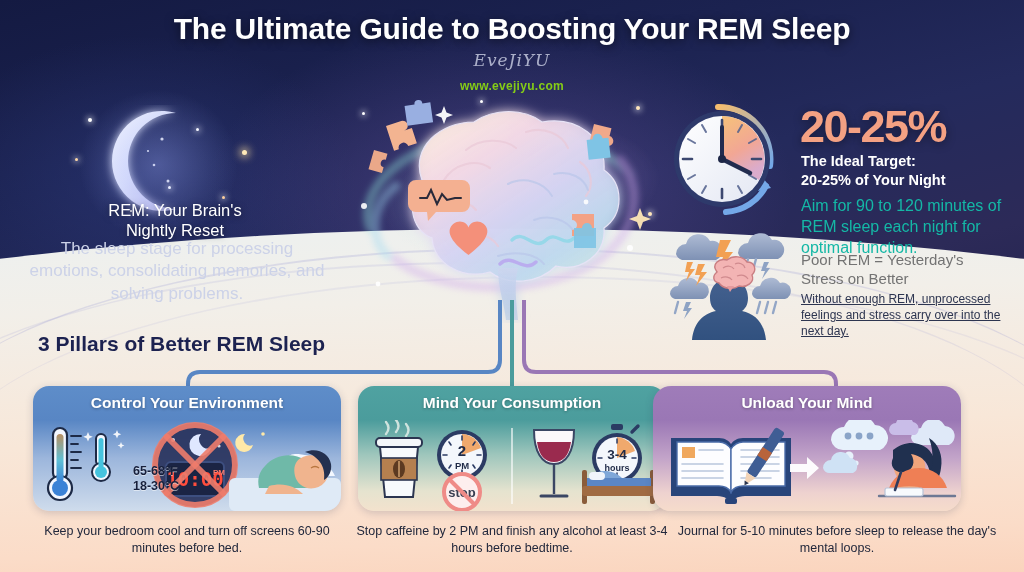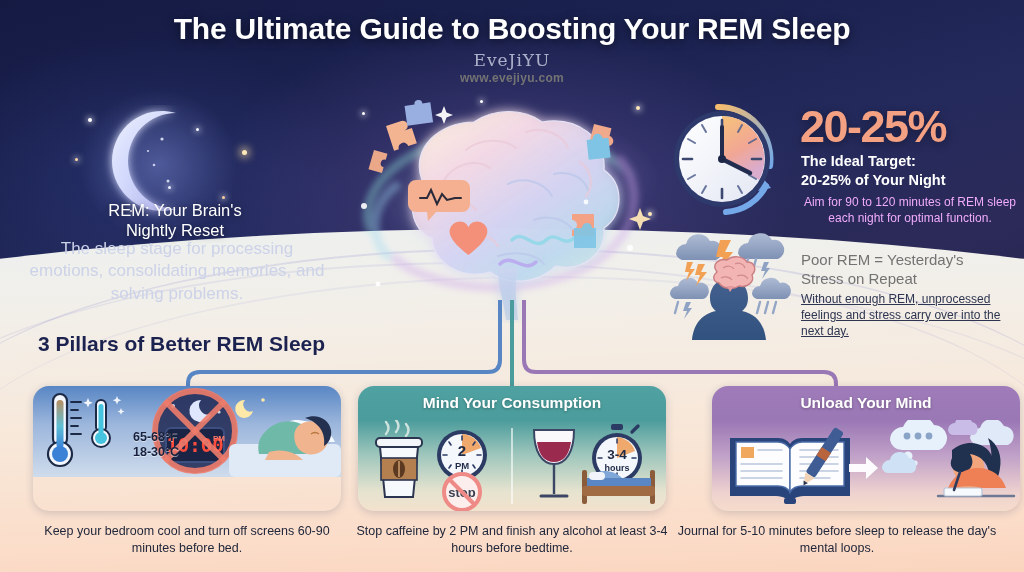--- a/index.html
+++ b/index.html
@@ -42,25 +42,25 @@
   
   .title {
     position:absolute; top:12px; left:0; width:1024px; text-align:center;
     font-size:30px; font-weight:bold; color:#ffffff; letter-spacing:-.2px;
     text-shadow:0 2px 10px rgba(0,0,0,.55);
   }
   .logo {
     position:absolute; top:50px; left:0; width:1024px; text-align:center;
   }
   .logo-script {
-    font-family:"DejaVu Serif", serif; 
+    font-family:"DejaVu Serif", serif; font-style:italic;
     font-size:17px; color:rgba(225,228,245,.72); letter-spacing:1px;
   }
   .logo-url {
-    font-size:12px; font-weight:bold; color:#737373; letter-spacing:.3px; margin-top:1px;
+    font-size:12px; font-weight:bold; color:#84cc16; letter-spacing:.3px; margin-top:9px;
   }
 
   
   .moon-wrap { position:absolute; left:98px; top:105px; width:120px; height:115px; }
   .moon-glow {
     position:absolute; left:-22px; top:-18px; width:165px; height:155px;
     background:radial-gradient(ellipse at 50% 50%, rgba(160,175,255,.34) 0%, rgba(120,130,220,0) 68%);
   }
 
   .rem-title {
@@ -96,21 +96,21 @@
     font-size:45px; font-weight:bold; letter-spacing:-1.5px;
     color:#f4a183; line-height:1;
     text-shadow:0 2px 10px rgba(0,0,0,.4);
   }
   .target-title {
     position:absolute; left:801px; top:152px; width:215px;
     color:#ffffff; font-size:14.5px; font-weight:bold; line-height:1.28;
   }
   .target-body {
     position:absolute; left:801px; top:195px; width:218px;
-    color:#f0abfc; font-size:12px; line-height:1.32;text-align:center;
+    color:#14b8a6; font-size:16px; line-height:1.32;
   }
   .poor-title {
     position:absolute; left:801px; top:250px; width:218px;
     color:#737373; font-size:15px; font-weight:normal; line-height:1.28;
   }
   .poor-body {
     position:absolute; left:801px; top:291px; width:220px;
     color:#2d3550; font-size:12px; line-height:1.34;text-decoration:underline;
   }
 
@@ -121,21 +121,21 @@
   }
   .connectors { position:absolute; left:0; top:300px; }
 
   .card {
     position:absolute; top:386px; width:308px; height:125px;
     border-radius:16px; overflow:hidden;
     box-shadow:0 2px 8px rgba(40,50,90,.2);
   }
   .card1 { left:33px; }
   .card2 { left:358px; }
-  .card3 { left:712px; }
+  .card3 { left:653px;border-radius:18px; }
   .card-head {
     position:relative; height:34px; line-height:34px; text-align:center;
     color:#ffffff; font-size:15.5px; font-weight:bold;
     text-shadow:0 1px 3px rgba(0,0,0,.3);
   }
   .card1 .card-head { background:linear-gradient(180deg,#5e8dc9 0%,#5886c4 100%); }
   .card2 .card-head { background:linear-gradient(180deg,#4fa2a1 0%,#4b9c9c 100%); }
   .card3 .card-head { background:linear-gradient(180deg,#9f7cb9 0%,#9a77b5 100%); }
 
   .card-body { position:relative; height:91px; }
@@ -441,33 +441,34 @@
 
   <div class="pct">20-25%</div>
   <div class="target-title">
     <span>The Ideal Target:</span><br>
     <span>20-25% of Your Night</span>
   </div>
   <div class="target-body">Aim for 90 to 120 minutes of REM sleep each night for optimal function.</div>
 
   <div class="poor-title">
     <span>Poor REM = Yesterday's</span><br>
-    <span>Stress on Repeat</span>
+    <span>Stress on Better</span>
   </div>
   <div class="poor-body">Without enough REM, unprocessed feelings and stress carry over into the next day.</div>
 
   <div class="pillars-heading">3 Pillars of Better REM Sleep</div>
 
   <svg class="connectors" width="1024" height="100" viewBox="0 0 1024 100">
     <path d="M500 0 L500 60 Q500 72 488 72 L200 72 Q188 72 188 84 L188 92" fill="none" stroke="#5886c4" stroke-width="4" stroke-linecap="round"></path>
     <path d="M512 0 L512 92" fill="none" stroke="#4b9c9c" stroke-width="4" stroke-linecap="round"></path>
     <path d="M524 0 L524 60 Q524 72 536 72 L824 72 Q836 72 836 84 L836 92" fill="none" stroke="#9a77b5" stroke-width="4" stroke-linecap="round"></path>
   </svg>
 
   <div class="card card1">
+    <div class="card-head">Control Your Environment</div>
     <div class="card-body">
       <svg width="308" height="91" viewBox="0 0 308 91">
         <defs>
           <linearGradient id="t1" x1="0" y1="0" x2="0" y2="1">
             <stop offset="0%" stop-color="#b88f62"></stop>
             <stop offset="55%" stop-color="#5fc0d6"></stop>
             <stop offset="100%" stop-color="#3b82d6"></stop>
           </linearGradient>
         </defs>
 

